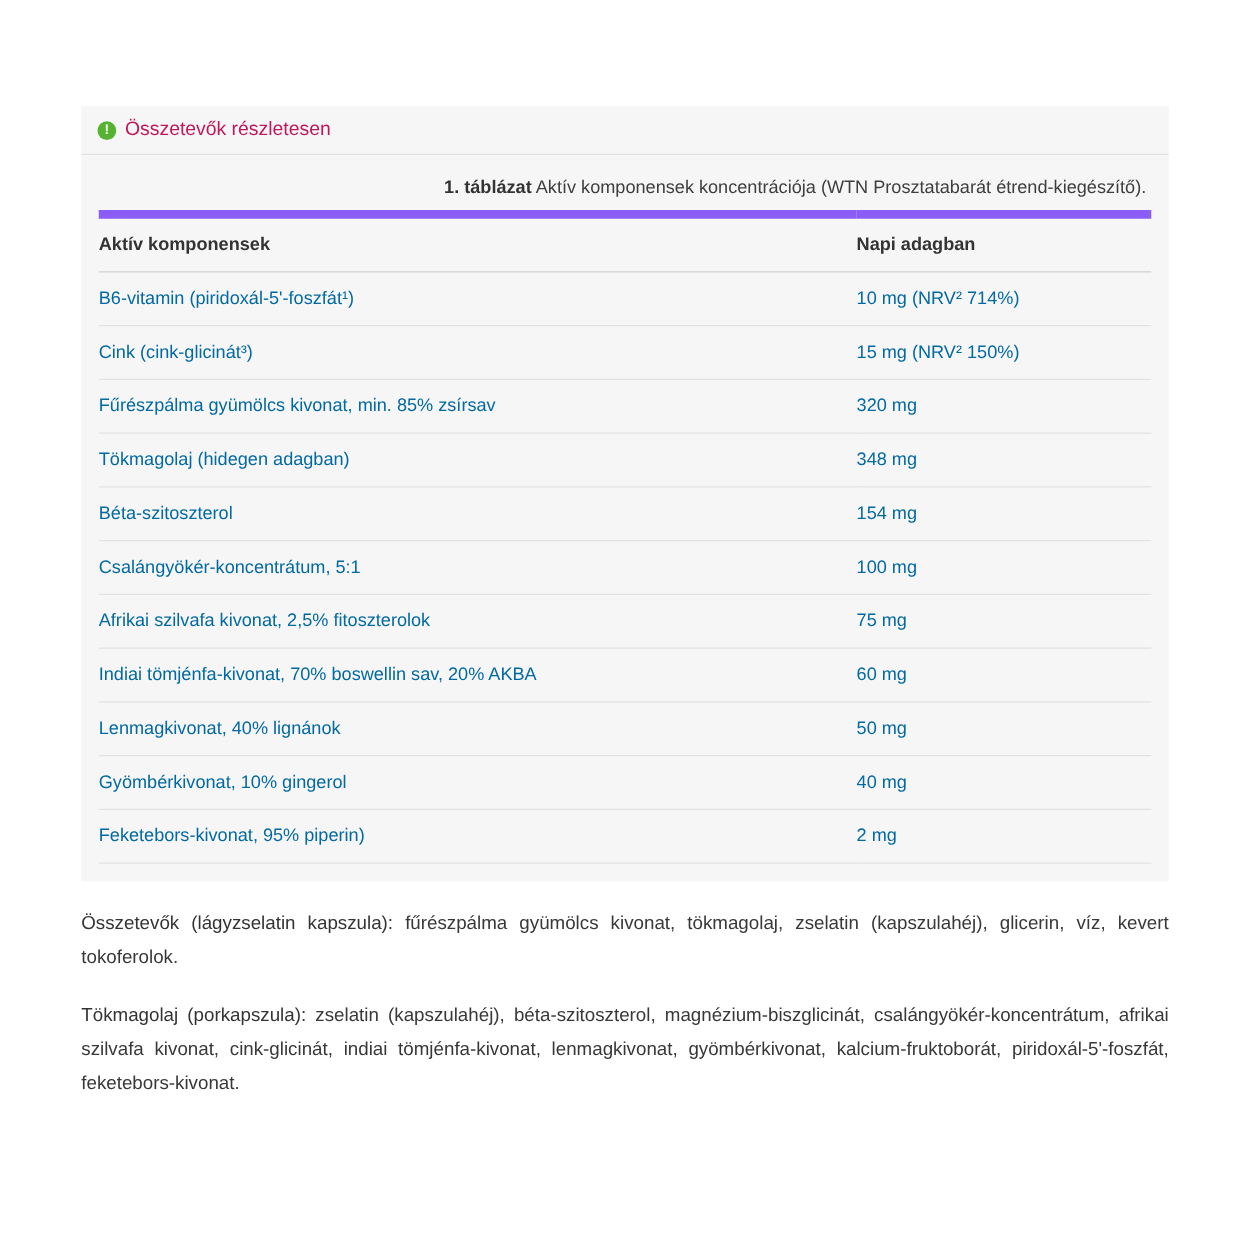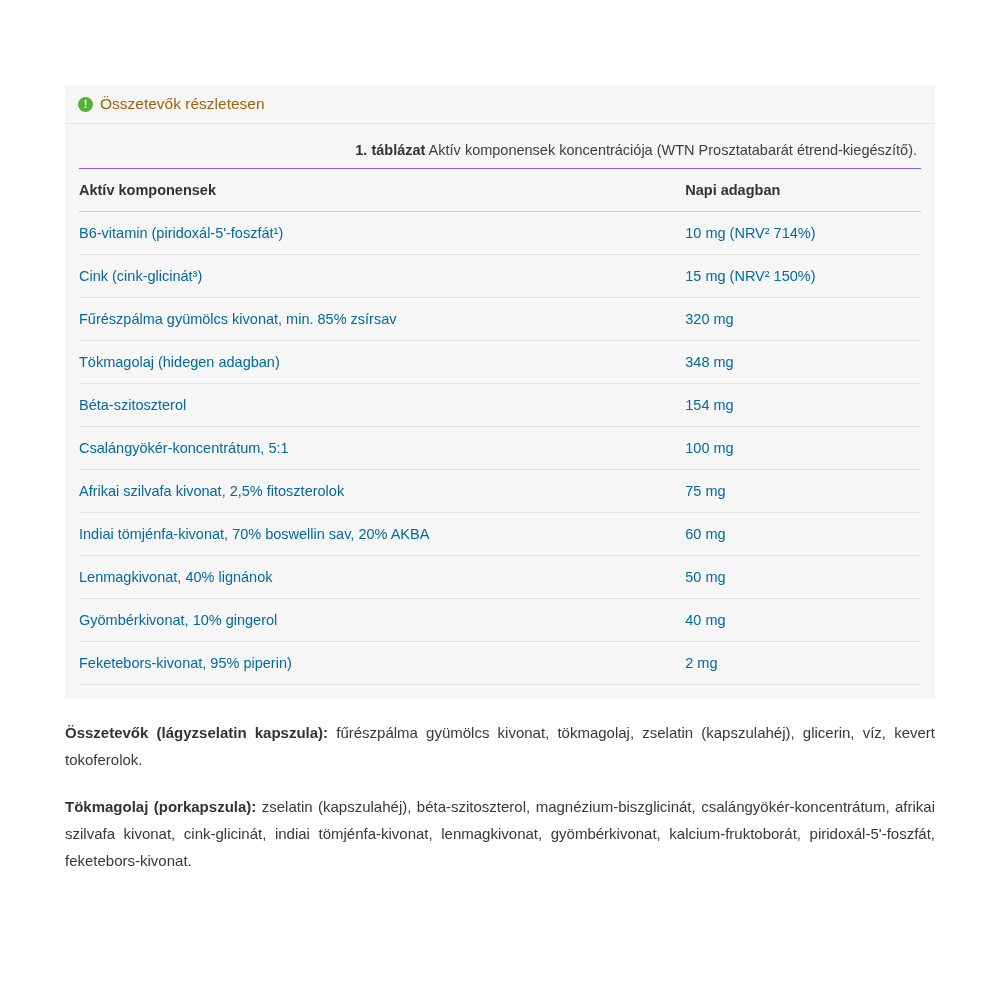--- a/index.html
+++ b/index.html
@@ -35,62 +35,62 @@
     border-radius: 50%;
     background: #56b332;
     color: #ffffff;
     font-size: 11px;
     font-weight: bold;
     line-height: 15px;
     text-align: center;
     flex: 0 0 auto;
   }
   .panel-title {
-    color: #a16207;
+    color: #be185d;
     font-size: 15.5px;
   }
   .caption {
     text-align: right;
     font-size: 14.5px;
     padding: 18px 18px 10px 18px;
     color: #3e3e3e;
   }
   .caption b { color: #333333; }
   table.ingredients-table {
     width: 842px;
     margin: 0 auto;
     border-collapse: collapse;
     font-size: 14.5px;
   }
   table.ingredients-table th {
     text-align: left;
     font-weight: bold;
     color: #333333;
     padding: 13px 0;
-    border-top: 1px solid #8b5cf6;
+    border-top: 7px solid #8b5cf6;
     border-bottom: 1px solid #cfcfcf;
   }
   table.ingredients-table td {
     padding: 13px 0;
     border-bottom: 1px solid #e2e2e2;
     color: #0369a1;
   }
   table.ingredients-table th:last-child,
   table.ingredients-table td:last-child {
     width: 28%;
   }
   .ingredients-text {
     margin: 20px 65px 0 65px;
     font-size: 15px;
     line-height: 1.82;
     text-align: justify;
     color: #383838;
   }
   .ingredients-text p { margin: 0 0 19px 0; }
-  .ingredients-text .lead { font-weight: bold; color: #333333; }
+  .ingredients-text .lead { font-weight: normal; color: #333333; }
 </style>
 </head>
 <body>
 
 <div class="page">
 
   <div class="panel">
 
     <div class="panel-header">
       <span class="info-icon">!</span>

